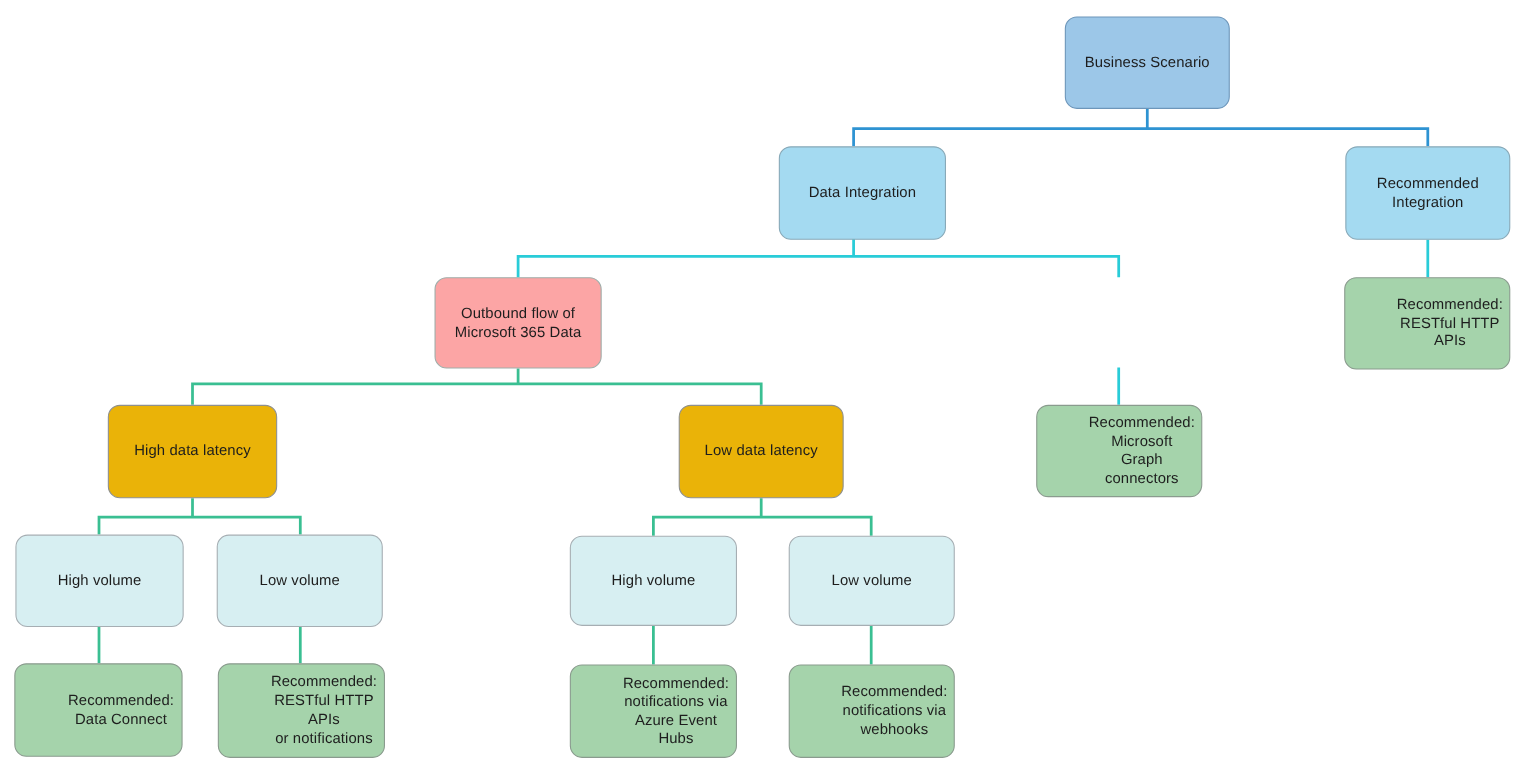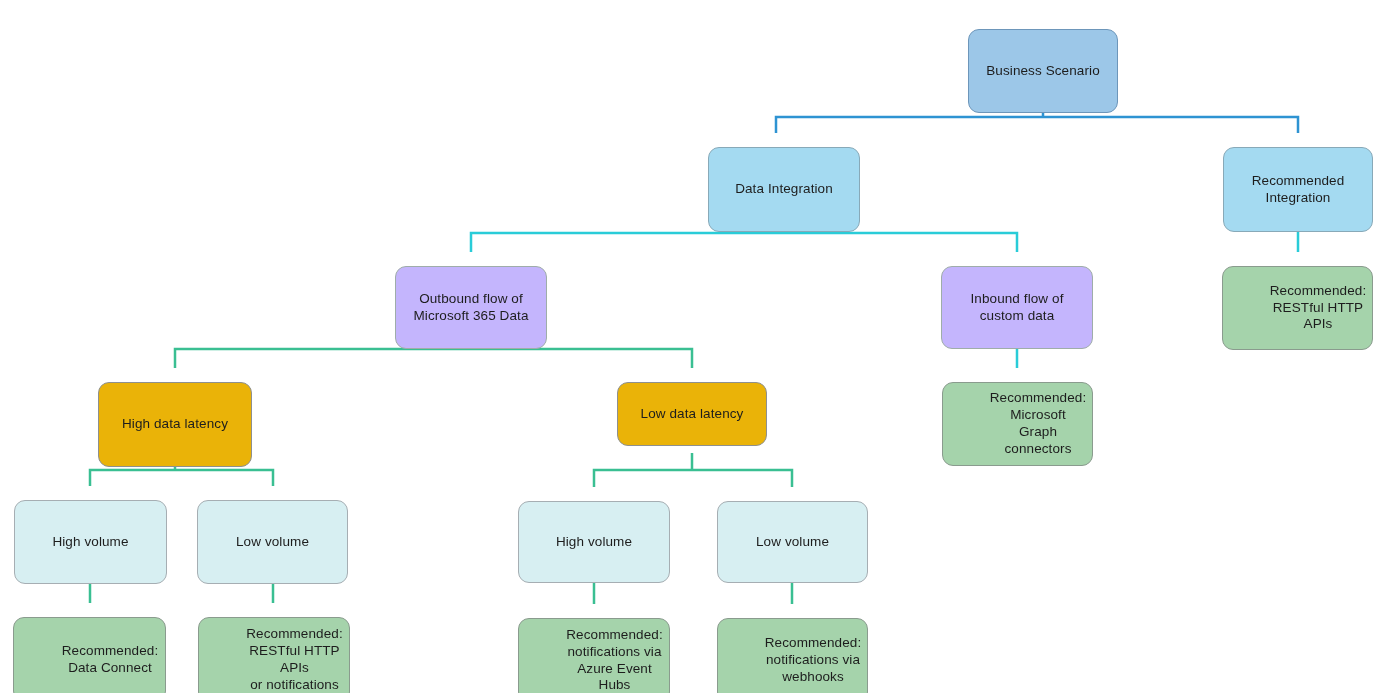--- a/index.html
+++ b/index.html
@@ -28,28 +28,27 @@
     justify-content: center;
     text-align: center;
     box-sizing: border-box;
     border-radius: 11px;
     border: 1.5px solid #999;
     padding: 4px 6px;
     font-size: 13.5px;
     line-height: 1.25;
     color: #1d1d1d;
     letter-spacing: 0.1px;
-    margin-top: 14px;
   }
   .node span {
     white-space: pre-line;
   }
   .node.root    { background: #9cc7e8; border-color: #6d96ba; }
   .node.branch  { background: #a4daf1; border-color: #88a9b8; }
-  .node.flow    { background: #c4b5fd; border-color: #9fada9; }
+  .node.flow    { background: #fca5a5; border-color: #9fada9; }
   .node.latency { background: #eab308; border-color: #8e908f; }
   .node.volume  { background: #d7eff2; border-color: #a6aeb3; text-align: center; }
   .node.rec     { background: #a5d3ab; border-color: #8a9b8e; padding-left: 47px; }
 </style>
 </head>
 <body>
 
 <div class="canvas">
 
   <svg class="connectors" width="1392" height="693" viewBox="0 0 1392 693">
@@ -75,35 +74,31 @@
   <div class="node branch" style="left:1223px;top:133px;width:150px;height:85px">
     <span>Recommended
 Integration</span>
   </div>
 
   <div class="node flow" style="left:395px;top:252px;width:152px;height:83px">
     <span>Outbound flow of
 Microsoft 365 Data</span>
   </div>
 
-  <div class="node flow" style="left:941px;top:252px;width:152px;height:83px">
-    <span>Inbound flow of
-custom data</span>
-  </div>
 
   <div class="node rec" style="left:1222px;top:252px;width:151px;height:84px">
     <span>Recommended:
 RESTful HTTP APIs</span>
   </div>
 
   <div class="node latency" style="left:98px;top:368px;width:154px;height:85px">
     <span>High data latency</span>
   </div>
 
-  <div class="node latency" style="left:617px;top:368px;width:150px;height:64px">
+  <div class="node latency" style="left:617px;top:368px;width:150px;height:85px">
     <span>Low data latency</span>
   </div>
 
   <div class="node rec" style="left:942px;top:368px;width:151px;height:84px">
     <span>Recommended:
 Microsoft Graph
 connectors</span>
   </div>
 
   <div class="node volume" style="left:14px;top:486px;width:153px;height:84px">

